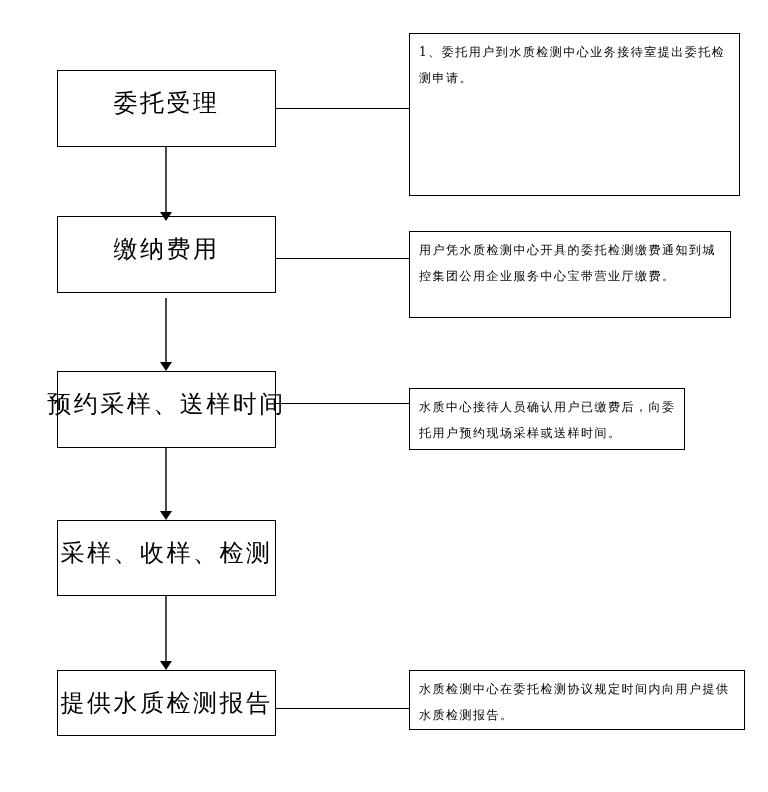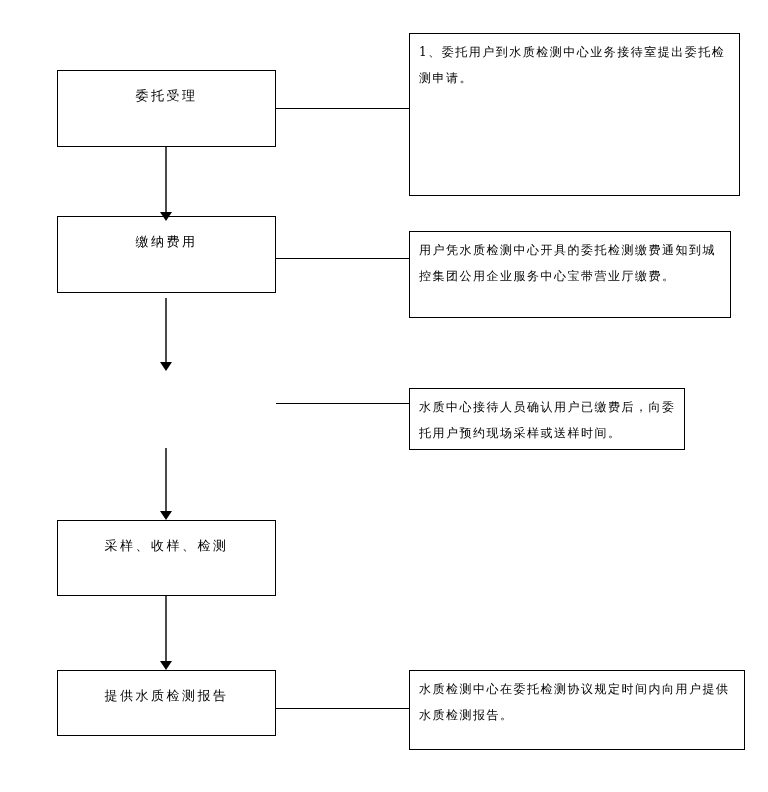--- a/index.html
+++ b/index.html
@@ -19,21 +19,21 @@
   
   .step {
     position: absolute;
     left: 57px; width: 219px;
     border: 1px solid #000000;
     background: #ffffff;
     display: flex; justify-content: center;
   }
   .step .lbl {
     margin-top: 16px;
-    font-size: 13px;
+    font-size: 24px;
     letter-spacing: 2.5px;
     white-space: nowrap;
     color: #000000;
   }
   
   .note {
     position: absolute;
     left: 409px;
     border: 1px solid #000000;
     background: #ffffff;
@@ -59,20 +59,23 @@
 <body>
 
 <div class="canvas">
 
   <div class="step" style="top:70px;height:77px">
     <span class="lbl">委托受理</span>
   </div>
   <div class="step" style="top:216px;height:77px">
     <span class="lbl">缴纳费用</span>
   </div>
+  <div class="step" style="top:371px;height:77px">
+    <span class="lbl">预约采样、送样时间</span>
+  </div>
   <div class="step" style="top:520px;height:76px">
     <span class="lbl">采样、收样、检测</span>
   </div>
   <div class="step" style="top:670px;height:66px">
     <span class="lbl">提供水质检测报告</span>
   </div>
 
   <div class="vline" style="top:147px;height:65px"></div>
   <div class="ah" style="top:212px"></div>
 
@@ -95,17 +98,17 @@
   </div>
 
   <div class="note" style="top:231px;width:322px;height:87px">
     <p>用户凭水质检测中心开具的委托检测缴费通知到城控集团公用企业服务中心宝带营业厅缴费。</p>
   </div>
 
   <div class="note" style="top:388px;width:276px;height:62px">
     <p>水质中心接待人员确认用户已缴费后，向委托用户预约现场采样或送样时间。</p>
   </div>
 
-  <div class="note" style="top:670px;width:336px;height:80px">
+  <div class="note" style="top:670px;width:336px;height:60px">
     <p>水质检测中心在委托检测协议规定时间内向用户提供水质检测报告。</p>
   </div>
 
 </div>
 
 </body></html>

